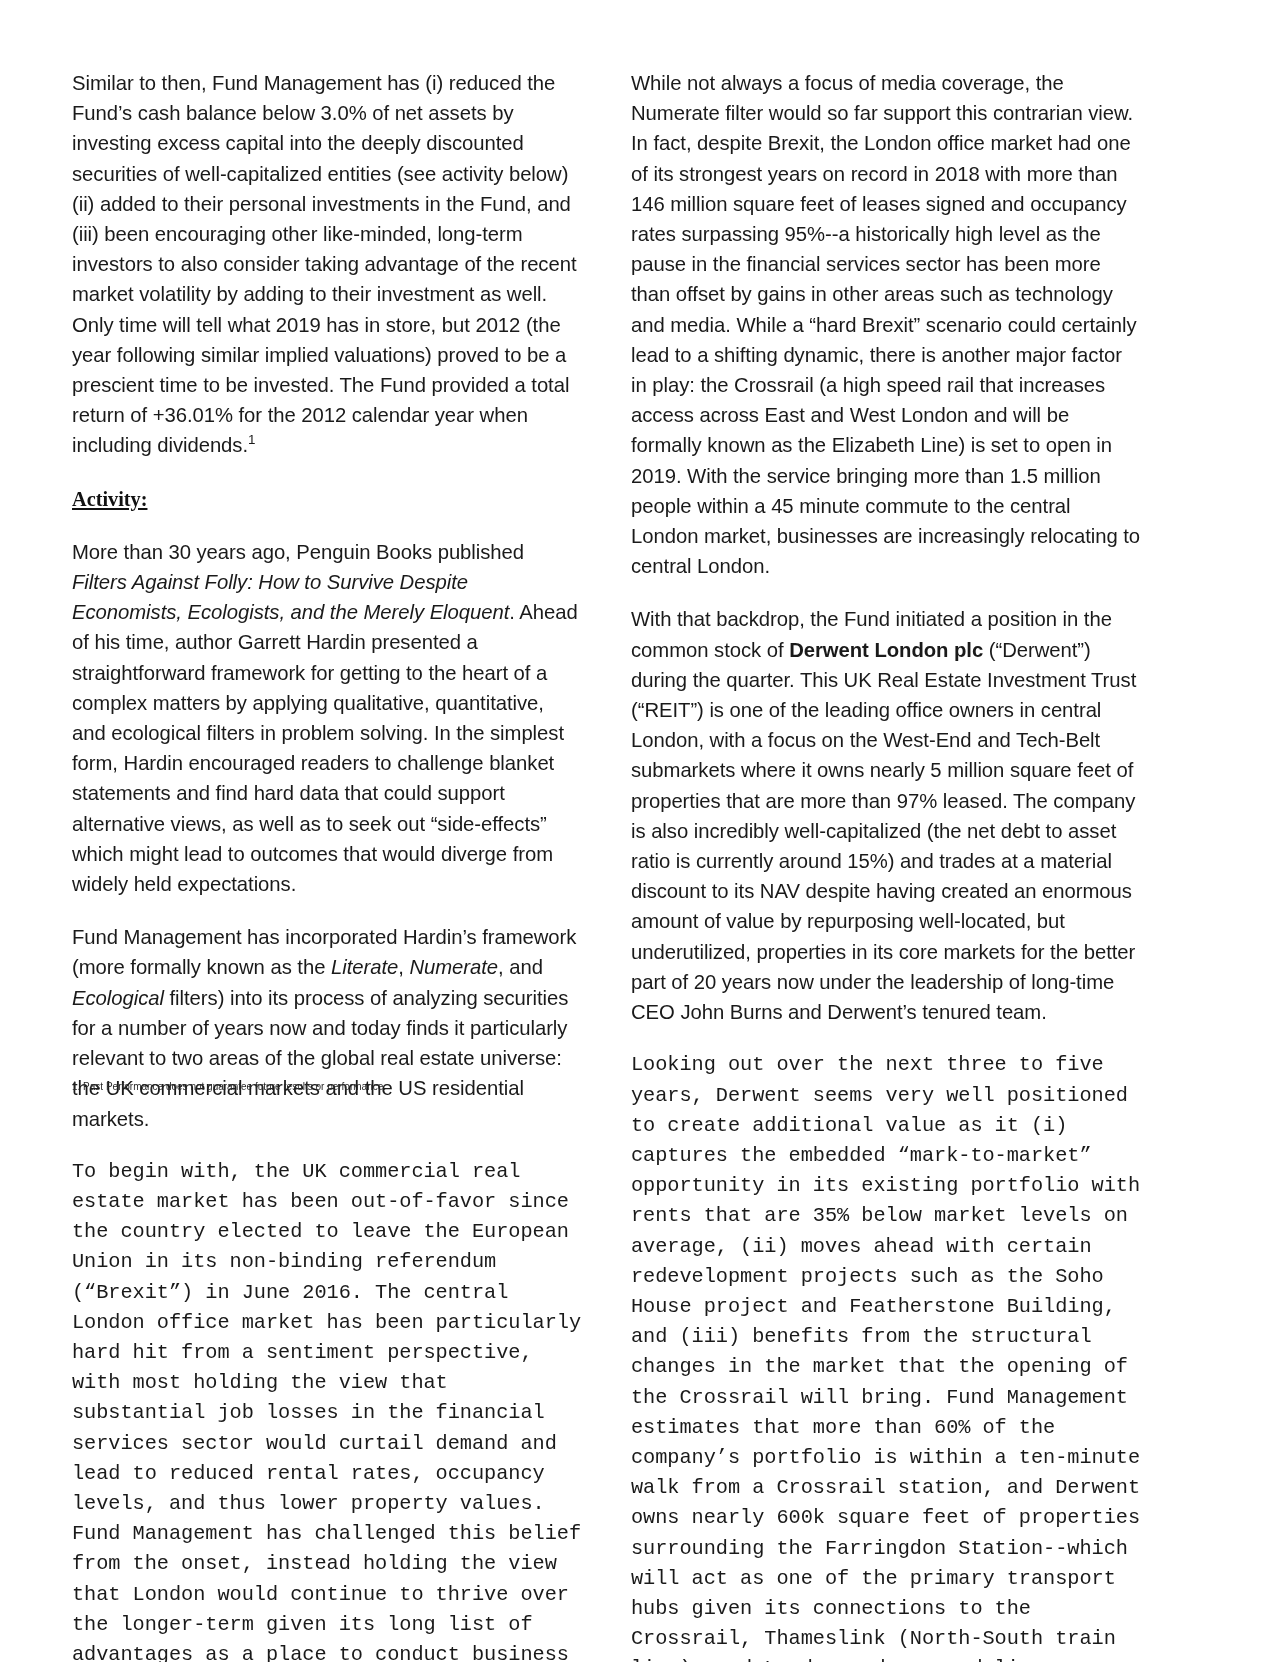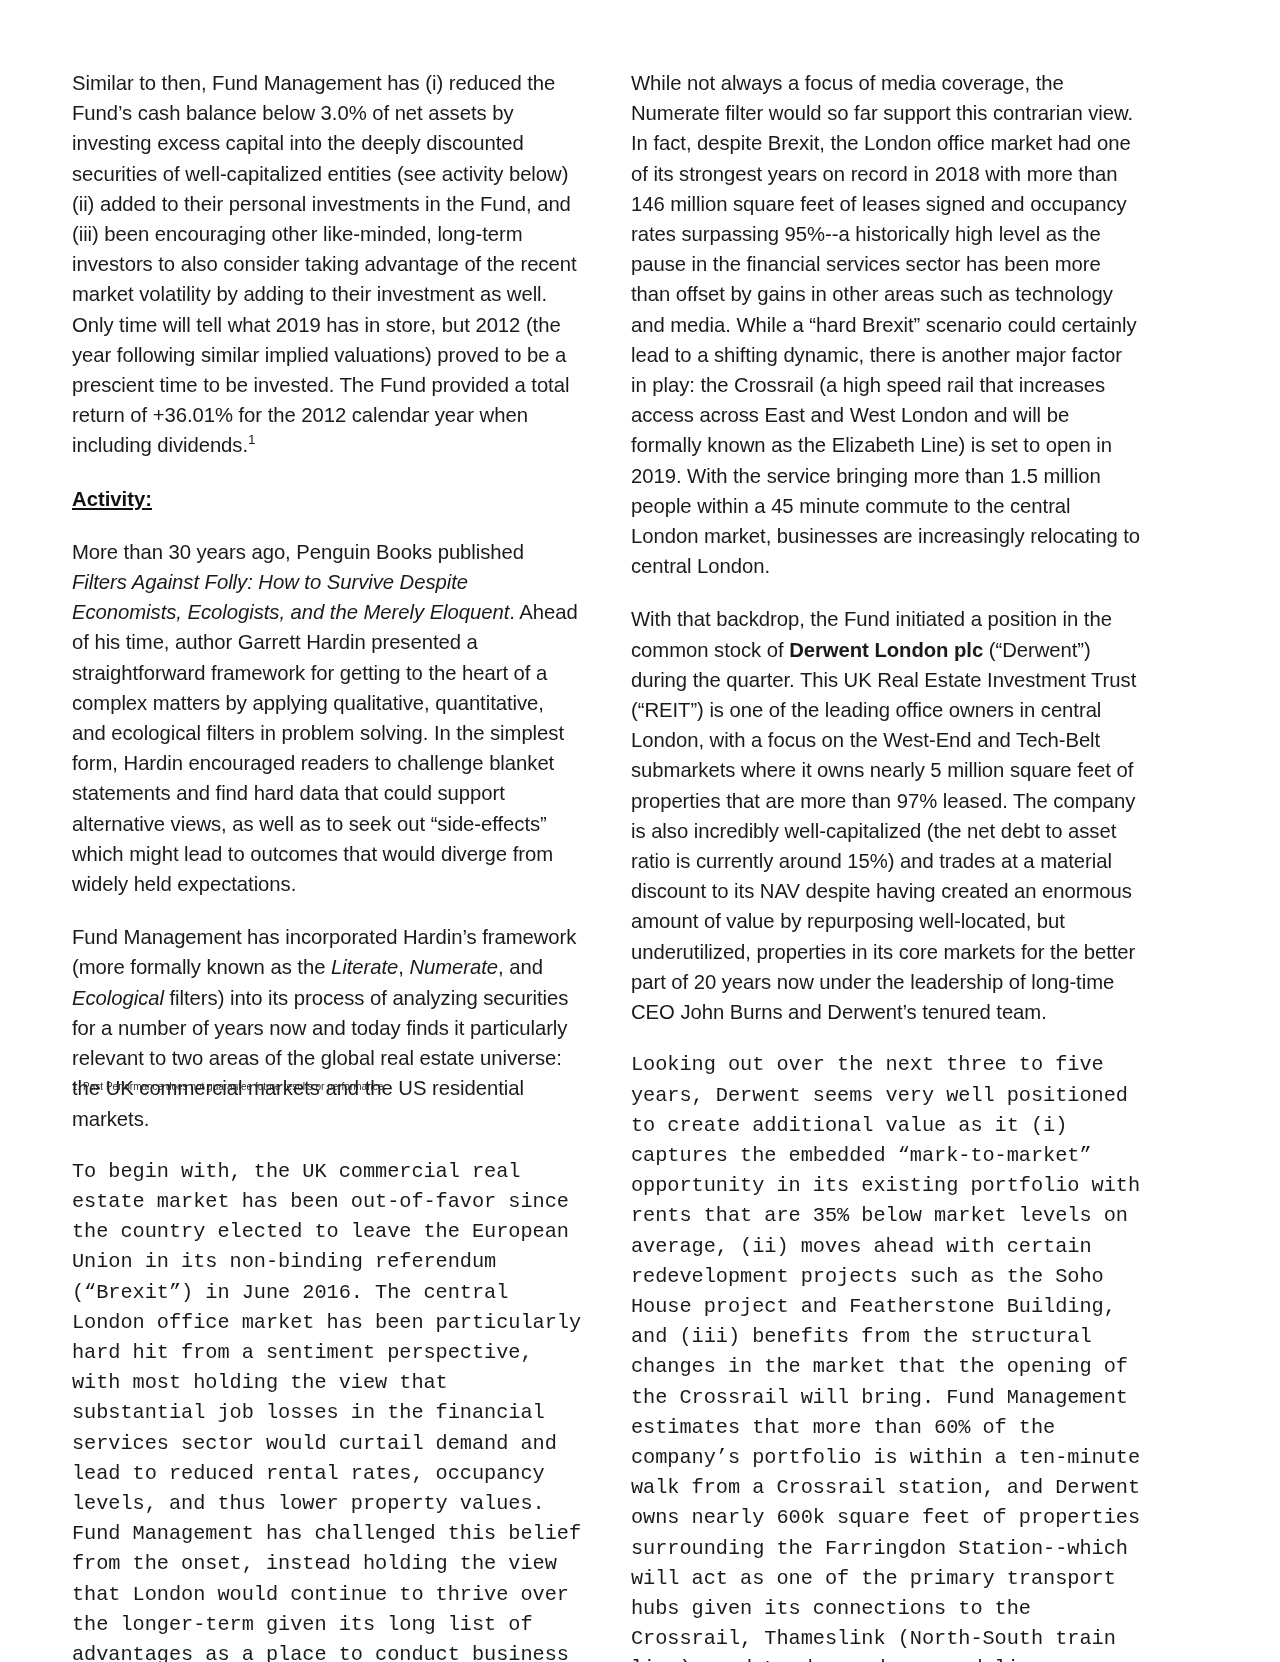--- a/index.html
+++ b/index.html
@@ -45,20 +45,21 @@
     font-family: Liberation Mono, monospace;
   }
   .section-heading {
     margin: 0 0 23px 0;
     font-size: 20.3px;
     line-height: 30.2px;
     font-weight: 700;
     text-decoration: underline;
     text-underline-offset: 2px;
     color: #111111;
+    font-family: Liberation Serif, serif;
   }
   em.italic {
     font-style: italic;
     text-align: center;
   }
   strong.bold {
     font-weight: 700;
   }
   sup.fn {
     font-size: 0.66em;

